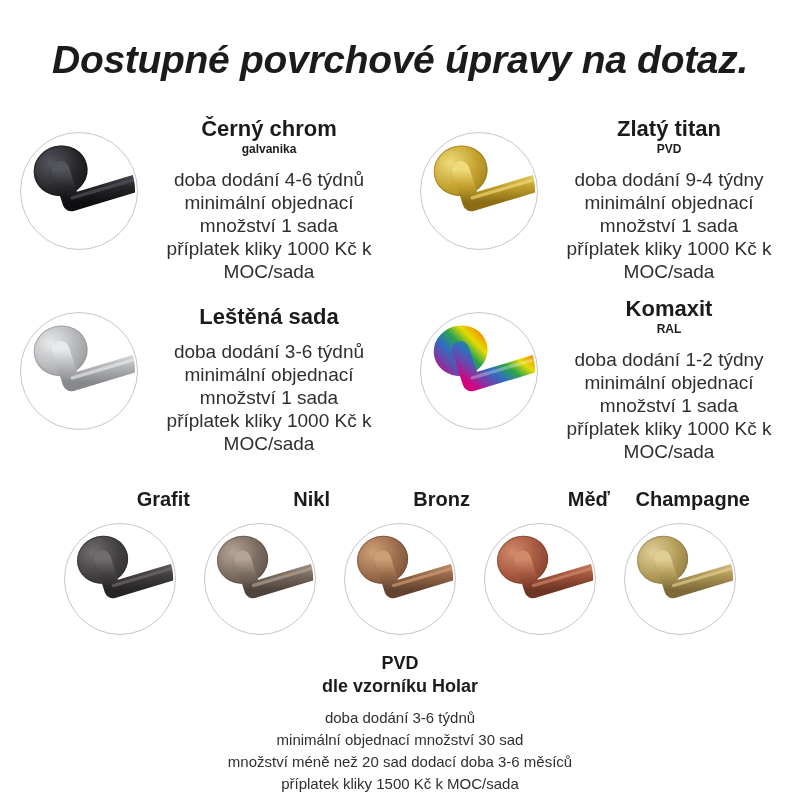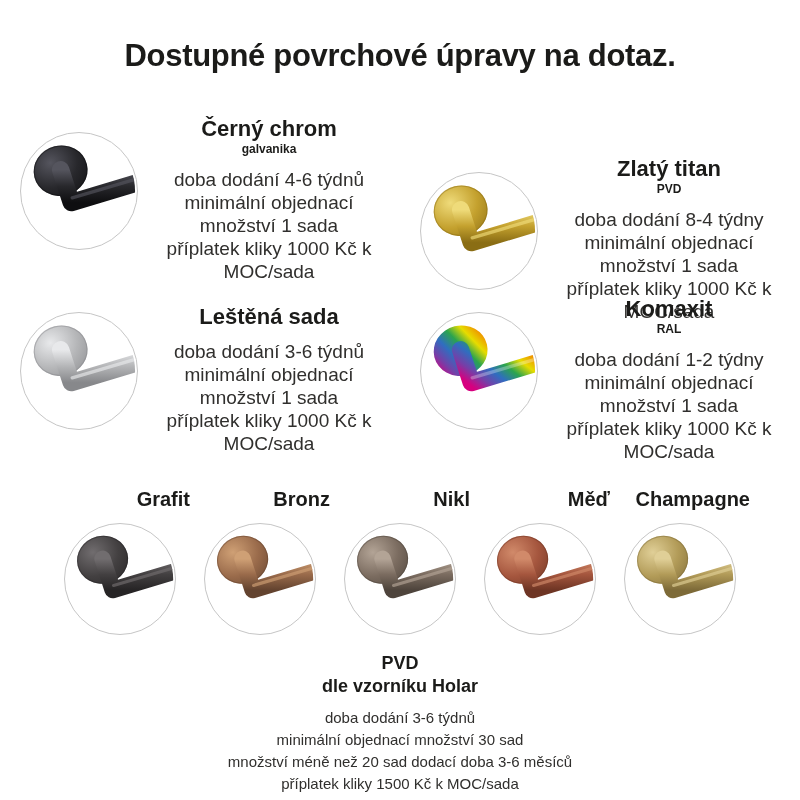--- a/index.html
+++ b/index.html
@@ -6,28 +6,29 @@
   html,body { background:#ffffff; }
   body {
     font-family:"Liberation Sans","DejaVu Sans",sans-serif;
     color:#1d1d1b;
     -webkit-font-smoothing:antialiased;
   }
   #canvas { position:relative; width:800px; height:800px; background:#fff; margin:0 auto; overflow:hidden; }
 
   .title {
     position:absolute; top:38px; left:0; width:100%;
-    text-align:center; font-size:31px; font-weight:bold; letter-spacing:-0.3px;
+    text-align:center; font-size:39px; font-weight:bold; letter-spacing:-0.3px;
     color:#1b1b19;
+    font-style:italic;
   }
 
   
   .card { position:absolute; width:400px; height:164px;padding-left:24px; }
   .card-1 { left:0;   top:118px; }
-  .card-2 { left:400px; top:118px;margin-top:40px; }
+  .card-2 { left:400px; top:118px; }
   .card-3 { left:0;   top:298px; }
   .card-4 { left:400px; top:298px; }
 
   .photo {
     border-radius:50%;
     border:1px solid #c6c6c6;
     overflow:hidden;
     background:#fff;
   }
   .photo svg { display:block; width:100%; height:100%; }
@@ -121,21 +122,21 @@
             <ellipse cx="41" cy="39" rx="27.4" ry="25.4" transform="rotate(-14 41 39)" fill="none" stroke="#8a6d14" stroke-width="1.2" opacity="0.45"></ellipse>
             <path d="M41 38 L52 72 L122 51" stroke="url(#b1)" stroke-width="18" stroke-linecap="round" stroke-linejoin="round" fill="none"></path>
             <path d="M53 67 L118 48" stroke="#efdb7a" stroke-width="3.5" stroke-linecap="round" fill="none" opacity="0.65"></path>
           </g>
         </svg>
       </div>
     <div class="text">
       <div class="fname">Zlatý titan</div>
       <div class="fsub">PVD</div>
       <div class="fdetails">
-        <div>doba dodání 8-4 týdny</div>
+        <div>doba dodání 9-4 týdny</div>
         <div>minimální objednací množství 1 sada</div>
         <div>příplatek kliky 1000 Kč k MOC/sada</div>
       </div>
     </div>
   </div>
 
   <div class="card card-3">
     <div class="photo">
         <svg viewBox="0 0 120 120" aria-hidden="true">
           <defs>
@@ -229,20 +230,48 @@
             <g clip-path="url(#c4)">
               <ellipse cx="41" cy="39" rx="28" ry="26" transform="rotate(-14 41 39)" fill="url(#r4)"></ellipse>
               <ellipse cx="41" cy="39" rx="27.4" ry="25.4" transform="rotate(-14 41 39)" fill="none" stroke="#262425" stroke-width="1.2" opacity="0.45"></ellipse>
               <path d="M41 38 L52 72 L122 51" stroke="url(#b4)" stroke-width="18" stroke-linecap="round" stroke-linejoin="round" fill="none"></path>
               <path d="M53 67 L118 48" stroke="#716d6f" stroke-width="3.5" stroke-linecap="round" fill="none" opacity="0.65"></path>
             </g>
           </svg>
         </div>
     </div>
     <div class="swatch">
+      <div class="sname">Nikl</div>
+      <div class="photo">
+          <svg viewBox="0 0 120 120" aria-hidden="true">
+            <defs>
+              <radialGradient id="r6" cx="0.35" cy="0.3" r="1">
+                <stop offset="0" stop-color="#b3a496"></stop>
+                <stop offset="0.5" stop-color="#7b6c60"></stop>
+                <stop offset="1" stop-color="#4e443c"></stop>
+              </radialGradient>
+              <linearGradient id="b6" x1="0" y1="0" x2="0" y2="1">
+                <stop offset="0" stop-color="#b3a496"></stop>
+                <stop offset="0.5" stop-color="#7b6c60"></stop>
+                <stop offset="1" stop-color="#4e443c"></stop>
+              </linearGradient>
+              <clipPath id="c6">
+                <circle cx="60" cy="60" r="58"></circle>
+              </clipPath>
+            </defs>
+            <g clip-path="url(#c6)">
+              <ellipse cx="41" cy="39" rx="28" ry="26" transform="rotate(-14 41 39)" fill="url(#r6)"></ellipse>
+              <ellipse cx="41" cy="39" rx="27.4" ry="25.4" transform="rotate(-14 41 39)" fill="none" stroke="#4e443c" stroke-width="1.2" opacity="0.45"></ellipse>
+              <path d="M41 38 L52 72 L122 51" stroke="url(#b6)" stroke-width="18" stroke-linecap="round" stroke-linejoin="round" fill="none"></path>
+              <path d="M53 67 L118 48" stroke="#b3a496" stroke-width="3.5" stroke-linecap="round" fill="none" opacity="0.65"></path>
+            </g>
+          </svg>
+        </div>
+    </div>
+    <div class="swatch">
       <div class="sname">Bronz</div>
       <div class="photo">
           <svg viewBox="0 0 120 120" aria-hidden="true">
             <defs>
               <radialGradient id="r5" cx="0.35" cy="0.3" r="1">
                 <stop offset="0" stop-color="#cfa075"></stop>
                 <stop offset="0.5" stop-color="#9a6b4b"></stop>
                 <stop offset="1" stop-color="#63432f"></stop>
               </radialGradient>
               <linearGradient id="b5" x1="0" y1="0" x2="0" y2="1">
@@ -252,48 +281,20 @@
               </linearGradient>
               <clipPath id="c5">
                 <circle cx="60" cy="60" r="58"></circle>
               </clipPath>
             </defs>
             <g clip-path="url(#c5)">
               <ellipse cx="41" cy="39" rx="28" ry="26" transform="rotate(-14 41 39)" fill="url(#r5)"></ellipse>
               <ellipse cx="41" cy="39" rx="27.4" ry="25.4" transform="rotate(-14 41 39)" fill="none" stroke="#63432f" stroke-width="1.2" opacity="0.45"></ellipse>
               <path d="M41 38 L52 72 L122 51" stroke="url(#b5)" stroke-width="18" stroke-linecap="round" stroke-linejoin="round" fill="none"></path>
               <path d="M53 67 L118 48" stroke="#cfa075" stroke-width="3.5" stroke-linecap="round" fill="none" opacity="0.65"></path>
-            </g>
-          </svg>
-        </div>
-    </div>
-    <div class="swatch">
-      <div class="sname">Nikl</div>
-      <div class="photo">
-          <svg viewBox="0 0 120 120" aria-hidden="true">
-            <defs>
-              <radialGradient id="r6" cx="0.35" cy="0.3" r="1">
-                <stop offset="0" stop-color="#b3a496"></stop>
-                <stop offset="0.5" stop-color="#7b6c60"></stop>
-                <stop offset="1" stop-color="#4e443c"></stop>
-              </radialGradient>
-              <linearGradient id="b6" x1="0" y1="0" x2="0" y2="1">
-                <stop offset="0" stop-color="#b3a496"></stop>
-                <stop offset="0.5" stop-color="#7b6c60"></stop>
-                <stop offset="1" stop-color="#4e443c"></stop>
-              </linearGradient>
-              <clipPath id="c6">
-                <circle cx="60" cy="60" r="58"></circle>
-              </clipPath>
-            </defs>
-            <g clip-path="url(#c6)">
-              <ellipse cx="41" cy="39" rx="28" ry="26" transform="rotate(-14 41 39)" fill="url(#r6)"></ellipse>
-              <ellipse cx="41" cy="39" rx="27.4" ry="25.4" transform="rotate(-14 41 39)" fill="none" stroke="#4e443c" stroke-width="1.2" opacity="0.45"></ellipse>
-              <path d="M41 38 L52 72 L122 51" stroke="url(#b6)" stroke-width="18" stroke-linecap="round" stroke-linejoin="round" fill="none"></path>
-              <path d="M53 67 L118 48" stroke="#b3a496" stroke-width="3.5" stroke-linecap="round" fill="none" opacity="0.65"></path>
             </g>
           </svg>
         </div>
     </div>
     <div class="swatch">
       <div class="sname">Měď</div>
       <div class="photo">
           <svg viewBox="0 0 120 120" aria-hidden="true">
             <defs>
               <radialGradient id="r7" cx="0.35" cy="0.3" r="1">

